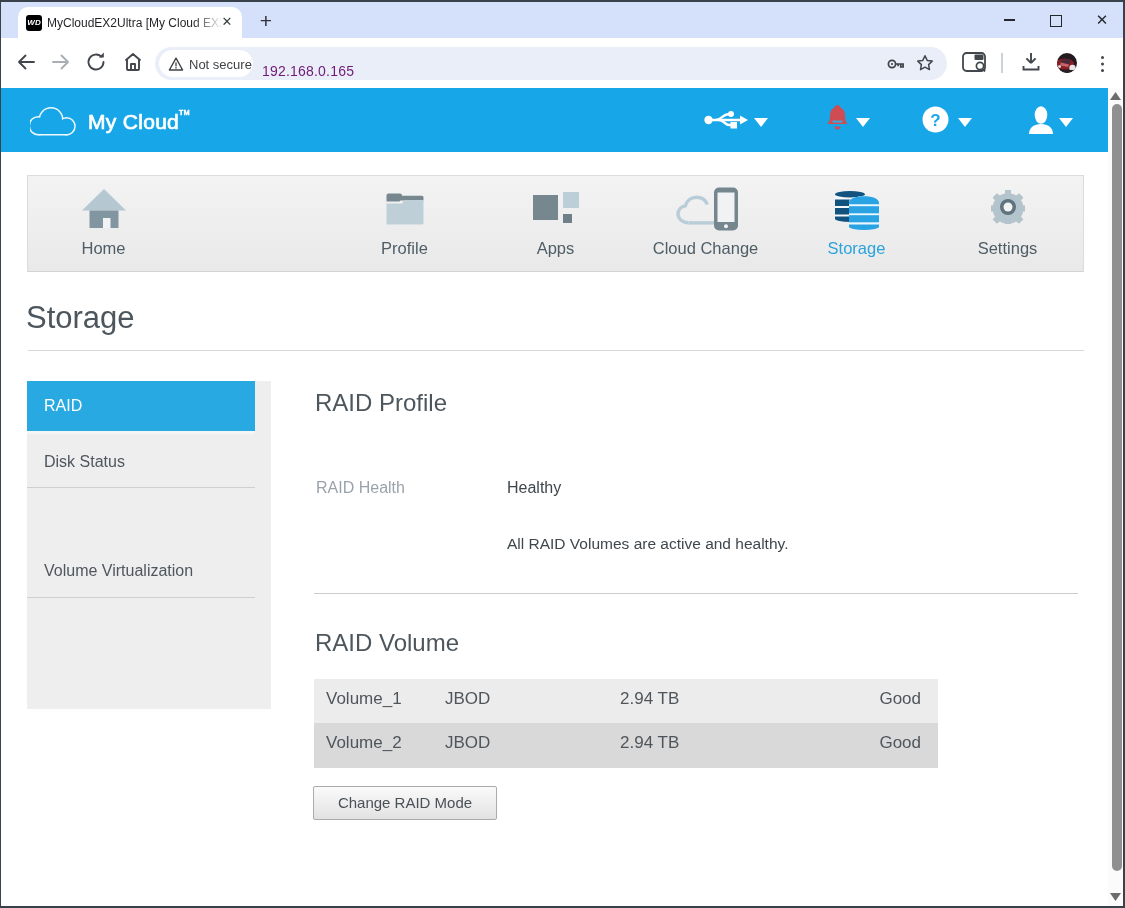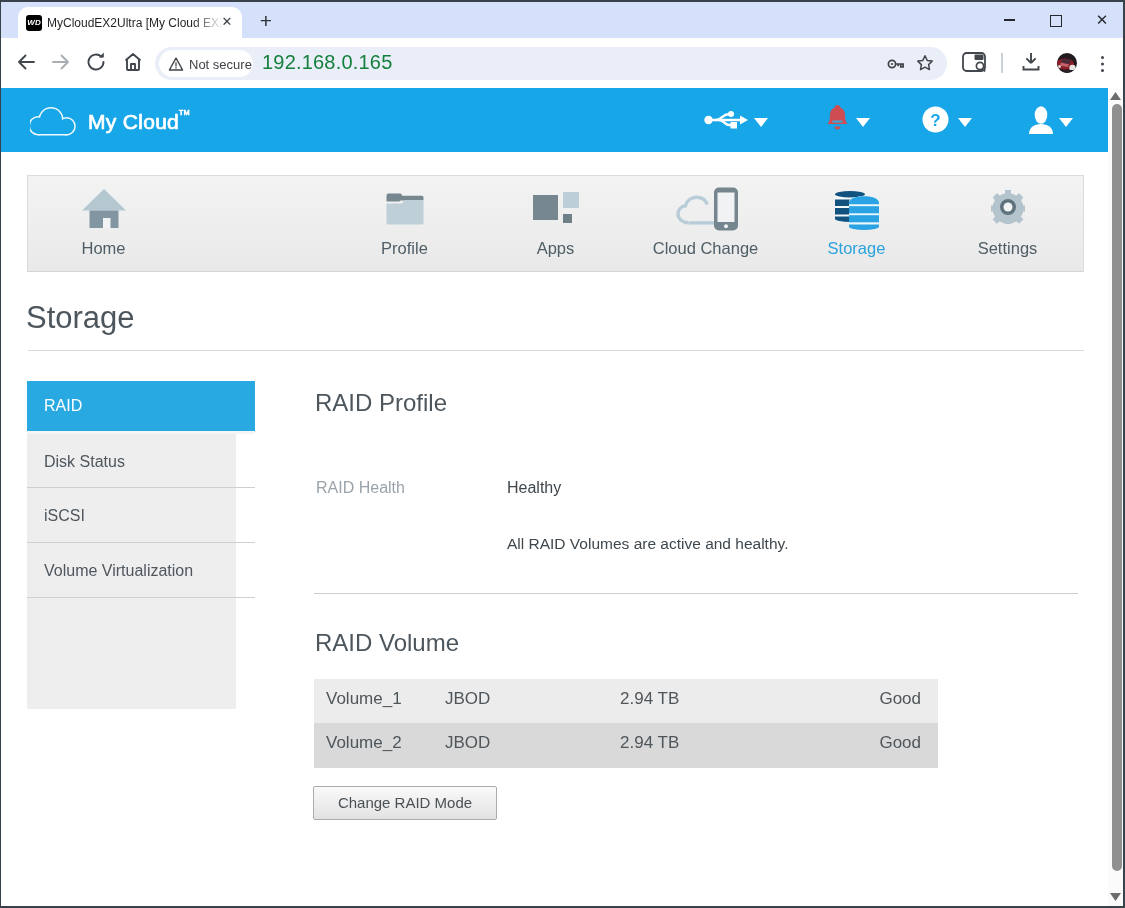--- a/index.html
+++ b/index.html
@@ -24,41 +24,41 @@
 #wmin::after { content:""; position:absolute; left:7px; top:19px; width:11px; height:1.6px; background:#24282e; }
 #wmax { left:1044px; width:24px; }
 #wmax::after { content:""; position:absolute; left:6px; top:15px; width:10px; height:10px; border:1.4px solid #24282e; }
 #wclose { left:1090px; width:24px; font-size:15px; color:#24282e; text-align:center; line-height:39px; font-weight:400;}
 
 
 #toolbar { position:absolute; left:1px; top:38px; width:1123px; height:50px; background:#ffffff; }
 #omnibox { position:absolute; left:154px; top:9px; width:792px; height:33px; background:#e9eef8; border-radius:17px; }
 #chip { position:absolute; left:4px; top:3px; width:94px; height:27px; background:#ffffff; border-radius:14px; }
 #chiptext { position:absolute; left:30px; top:7px; font-size:13px; color:#3f4347; }
-#url { position:absolute; left:107px; top:4px; font-size:20px; color:#15803d; letter-spacing:0.2px; }
+#url { position:absolute; left:107px; top:16px; font-size:14px; color:#701a75; letter-spacing:0.2px; }
 .tbico { position:absolute; top:0; }
 
 
 #page { position:absolute; left:1px; top:88px; width:1122px; height:818px; background:#ffffff; }
 #bluehead { position:absolute; left:0; top:0; width:1107px; height:64px; background:#17a6e7; }
 #logotext { position:absolute; left:87px; top:21px; font-size:21px; font-weight:normal; color:#ffffff; letter-spacing:0.3px; -webkit-text-stroke:0.7px #ffffff; }
 #logotm { font-size:7px; vertical-align:14px; font-weight:normal; }
 
 
 #navbar { position:absolute; left:26px; top:87px; width:1057px; height:97px; background:linear-gradient(#f3f3f3, #e9e9e9); border:1px solid #dcdcdc; border-bottom-color:#d4d4d4;padding-left:24px; }
 .navitem { position:absolute; top:0; width:151px; height:95px; text-align:center; }
 .navlabel { position:absolute; top:63px; width:100%; text-align:center; font-size:16.5px; color:#4e5d66; }
 .navico { position:absolute; top:11px; left:50%; transform:translateX(-50%); }
 
 
 #h1storage { position:absolute; left:25px; top:212px; font-size:31px; color:#4d565d; }
 #hr1 { position:absolute; left:27px; top:262px; width:1056px; height:1px; background:#d8d8d8; }
 
 
-#sidebar { position:absolute; left:26px; top:293px; width:209px; height:328px; background:#eeeeee; }
+#sidebar { position:absolute; left:26px; top:293px; width:244px; height:328px; background:#eeeeee; }
 .sideitem { position:absolute; left:0; width:228px; font-size:16px; color:#4e565e; padding-left:17px; display:flex; align-items:center; }
 #side-raid { top:0; height:53px; background:#29a9e1; color:#ffffff; border-bottom:3px solid #f4f5f5; }
 #side-disk { top:56px; height:51px; border-bottom:1px solid #cfcfcf; }
 #side-iscsi { top:108px; height:54px; border-bottom:1px solid #cfcfcf; }
 #side-vv { top:163px; height:54px; border-bottom:1px solid #cfcfcf; }
 
 
 #h2profile { position:absolute; left:314px; top:301px; font-size:24px; color:#4d565d; }
 #lbl-health { position:absolute; left:315px; top:391px; font-size:16px; color:#9aa3ab; }
 #val-health { position:absolute; left:506px; top:391px; font-size:16px; color:#3f474d; }
@@ -276,21 +276,20 @@
       <div class="navlabel">Settings</div>
     </div>
   </div>
 
   <div id="h1storage">Storage</div>
   <div id="hr1"></div>
 
   <div id="sidebar">
     <div id="side-raid" class="sideitem">RAID</div>
     <div id="side-disk" class="sideitem">Disk Status</div>
-    <div id="side-iscsi" class="sideitem">iSCSI</div>
     <div id="side-vv" class="sideitem">Volume Virtualization</div>
   </div>
 
   <div id="h2profile">RAID Profile</div>
   <div id="lbl-health">RAID Health</div>
   <div id="val-health">Healthy</div>
   <div id="val-msg">All RAID Volumes are active and healthy.</div>
   <div id="hr2"></div>
   <div id="h2volume">RAID Volume</div>
   <div id="row1" class="trow">

